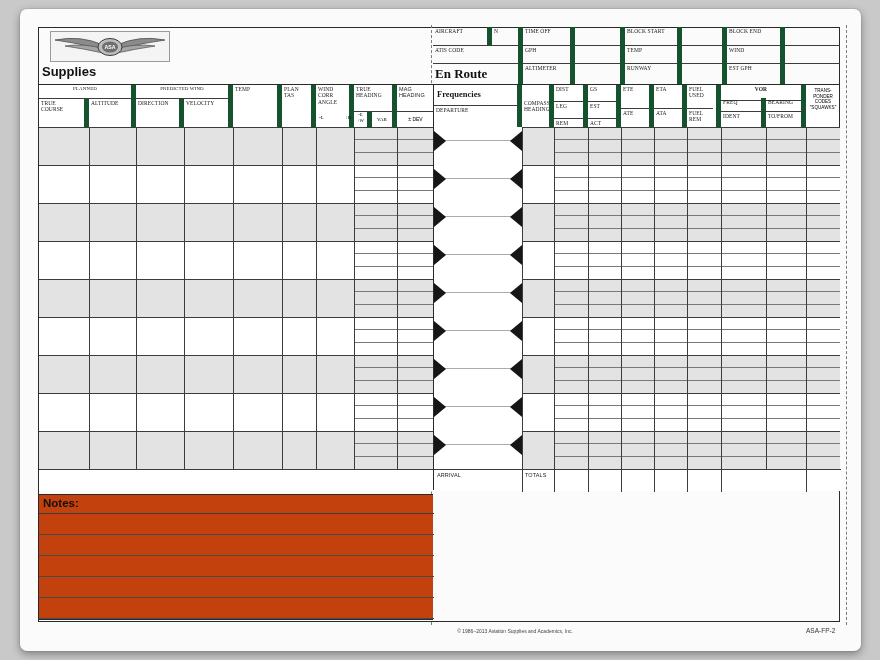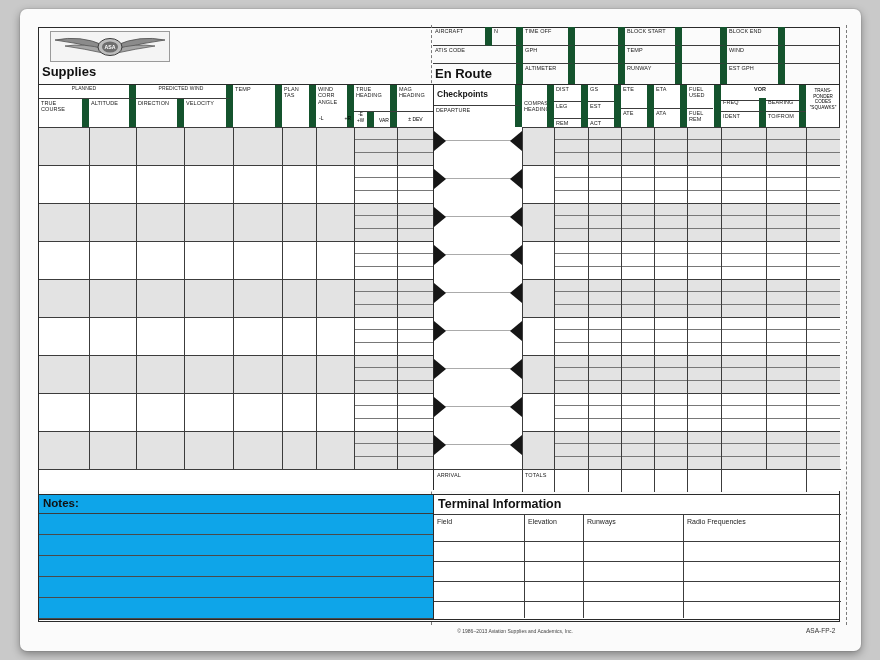--- a/index.html
+++ b/index.html
@@ -5,21 +5,21 @@
   html,body{margin:0;padding:0;}
   body{background:#c9c9c9;font-family:"Liberation Sans","DejaVu Sans",sans-serif;}
   .screen{position:relative;width:880px;height:660px;background:#c9c9c9;overflow:hidden;}
   .paper{position:absolute;left:20px;top:9px;width:841px;height:642px;background:#fbfbfb;
          border-radius:7px;box-shadow:0 3px 8px rgba(0,0,0,.38),0 0 0 1px #bdbdbd;}
   .abs{position:absolute;box-sizing:border-box;}
   .outer{border:1.6px solid #2a2a2a;}
   .fold{border-left:1px dashed #7a7a7a;width:0;}
   .tl{font-size:5.5px;line-height:1.15;color:#1c1c1c;letter-spacing:.1px;padding:1px 2px;overflow:hidden;}
   .tc{text-align:center;}
-  .br{border-right:7px solid #14532d;}
+  .br{border-right:5px solid #14532d;font-family:Liberation Serif, serif;}
   .bb{border-bottom:1px solid #3c3c3c;}
   .bt{border-top:1px solid #3c3c3c;}
   .vline{width:0;border-left:1px solid #3c3c3c;}
   .hline{height:0;border-top:1px solid #3c3c3c;}
   .sect-title{font-weight:bold;color:#111;}
   
   .stripes{background-image:
       repeating-linear-gradient(180deg,#3c3c3c 0,#3c3c3c 1px,transparent 1px,transparent 38px),
       repeating-linear-gradient(180deg,#e3e3e3 0,#e3e3e3 38px,#ffffff 38px,#ffffff 76px);}
   .thirds{background-image:
@@ -126,21 +126,21 @@
     <div class="abs vline" style="left:243px;top:42px;height:342px;"></div>
     <div class="abs vline" style="left:277px;top:42px;height:342px;"></div>
     <div class="abs vline" style="left:315px;top:42px;height:342px;"></div>
     <div class="abs vline" style="left:358px;top:42px;height:342px;"></div>
 
     <div class="abs bt" style="left:0;top:384px;width:395px;height:22px;background:#fff;"></div>
   </div>
 
   <div class="abs" style="left:433px;top:84px;width:407px;height:406px;border:1.5px solid #2a2a2a;background:#fff;">
 
-    <div class="abs br bb" style="left:0;top:0;width:88px;height:21px;font-size:8.5px;font-weight:600;color:#161616;padding:4px 0 0 3px;">Checkpoints</div>
+    <div class="abs br bb" style="left:0;top:0;width:88px;height:21px;font-size:8.5px;font-weight:600;color:#161616;padding:4px 0 0 3px;">Frequencies</div>
     <div class="abs tl br" style="left:0;top:21px;width:88px;height:21px;"><span>DEPARTURE</span></div>
     <div class="abs tl tc br" style="left:88px;top:0;width:32px;height:42px;display:flex;align-items:center;">
         <span style="width:100%;">COMPASS HEADING</span>
       </div>
     <div class="abs br" style="left:120px;top:0;width:34px;height:42px;">
       <div class="tl bb" style="height:14px;">DIST</div>
       <div class="tl bb" style="height:14px;">LEG</div>
       <div class="tl" style="height:14px;">REM</div>
     </div>
     <div class="abs br" style="left:154px;top:0;width:33px;height:42px;">
@@ -200,35 +200,21 @@
       <div class="abs vline" style="left:120px;top:0;height:22px;"></div>
       <div class="abs vline" style="left:154px;top:0;height:22px;"></div>
       <div class="abs vline" style="left:187px;top:0;height:22px;"></div>
       <div class="abs vline" style="left:220px;top:0;height:22px;"></div>
       <div class="abs vline" style="left:253px;top:0;height:22px;"></div>
       <div class="abs vline" style="left:287px;top:0;height:22px;"></div>
       <div class="abs vline" style="left:372px;top:0;height:22px;"></div>
     </div>
   </div>
 
-  <div class="abs" style="left:38px;top:494px;width:395px;height:126px;border:1.5px solid #2a2a2a;border-right:none;background:#0ea5e9;">
+  <div class="abs" style="left:38px;top:494px;width:395px;height:126px;border:1.5px solid #2a2a2a;border-right:none;background:#c2410c;">
     <div class="abs bb sect-title" style="left:0;top:0;width:395px;height:19px;font-size:11.5px;padding:2px 0 0 4px;">Notes:</div>
     <div class="abs notes-lines" style="left:0;top:19px;width:395px;height:106px;"></div>
   </div>
 
-  <div class="abs" style="left:433px;top:494px;width:407px;height:126px;border:1.5px solid #2a2a2a;background:#fff;">
-    <div class="abs bb sect-title" style="left:0;top:0;width:407px;height:20px;font-size:12.5px;padding:2px 0 0 4px;">Terminal Information</div>
-    <div class="abs" style="left:3px;top:23px;font-size:7px;color:#1c1c1c;">Field</div>
-    <div class="abs" style="left:94px;top:23px;font-size:7px;color:#1c1c1c;">Elevation</div>
-    <div class="abs" style="left:153px;top:23px;font-size:7px;color:#1c1c1c;">Runways</div>
-    <div class="abs" style="left:253px;top:23px;font-size:7px;color:#1c1c1c;">Radio Frequencies</div>
-    <div class="abs vline" style="left:90px;top:20px;height:103px;"></div>
-    <div class="abs vline" style="left:149px;top:20px;height:103px;"></div>
-    <div class="abs vline" style="left:249px;top:20px;height:103px;"></div>
-    <div class="abs hline" style="left:0;top:46px;width:407px;"></div>
-    <div class="abs hline" style="left:0;top:66px;width:407px;"></div>
-    <div class="abs hline" style="left:0;top:86px;width:407px;"></div>
-    <div class="abs hline" style="left:0;top:106px;width:407px;"></div>
-  </div>
 
   <div class="abs tc" style="left:440px;top:628px;width:150px;font-size:5px;color:#444;">© 1986–2013 Aviation Supplies and Academics, Inc.</div>
   <div class="abs" style="left:806px;top:627px;font-size:6.5px;color:#333;">ASA-FP-2</div>
 </div>
 
 </body></html>

